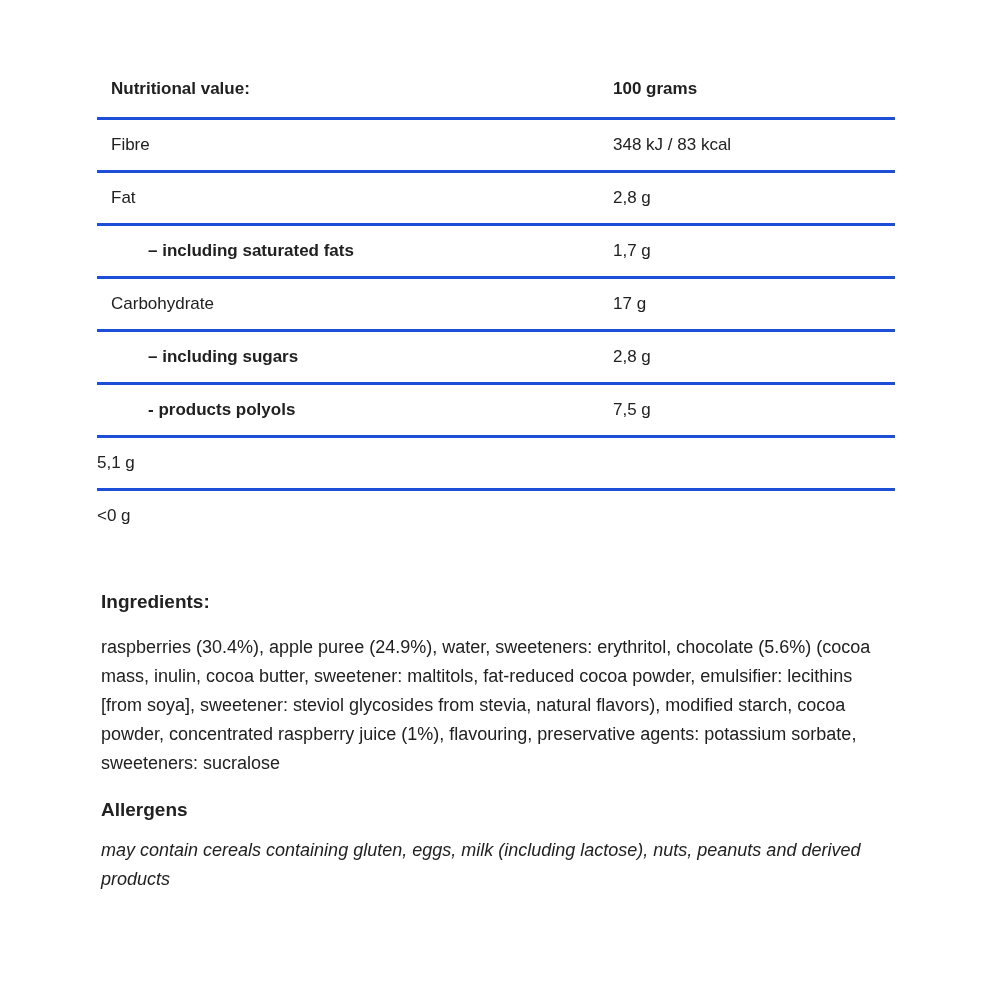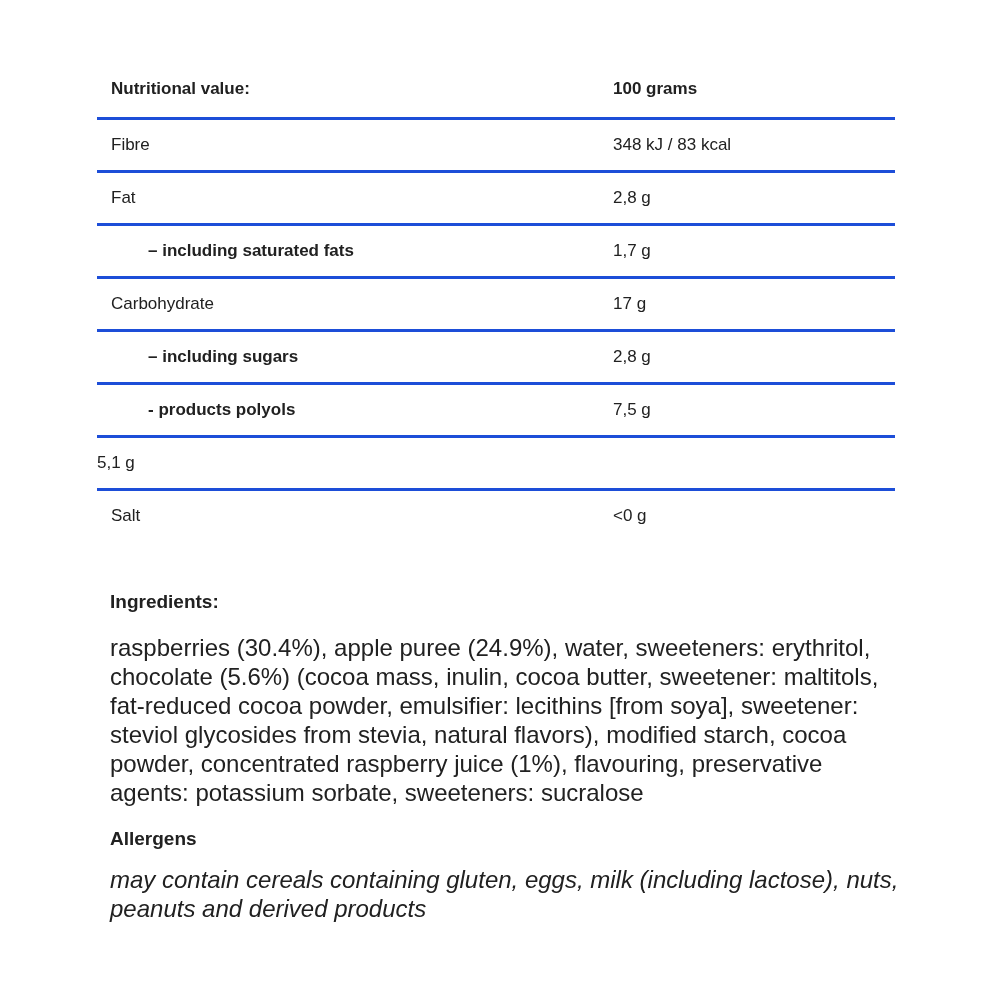--- a/index.html
+++ b/index.html
@@ -39,31 +39,31 @@
     box-sizing: border-box;
     width: 516px;
     padding-left: 14px;
     flex: none;
   }
   .nrow.sub .cell-label { padding-left: 51px; font-weight: bold; }
   .cell-value { flex: 1; }
 
   
   .sections {
-    margin-left: 13px;
+    margin-left: 4px;
     margin-top: 50px;
     width: 790px;
   }
   .section-title {
     font-size: 19px;
     font-weight: bold;
     margin: 0 0 20px 0;
   }
   .section-text {
-    font-size: 24px;
+    font-size: 18px;
     line-height: 29px;
     margin: 0;
   }
   .allergens-block { margin-top: 21px; }
   .allergens-block .section-title { margin-bottom: 0; }
   .section-text.italic {
     font-style: italic;
     margin-top: 15px;
   }
 </style>
@@ -107,21 +107,20 @@
       <div class="cell-label">- products polyols</div>
       <div class="cell-value">7,5 g</div>
     </div>
 
     <div class="nrow">
       <div class="cell-value">5,1 g</div>
     </div>
 
 
     <div class="nrow last">
-      <div class="cell-label">Salt</div>
       <div class="cell-value">&lt;0 g</div>
     </div>
   </div>
 
   <div class="sections">
     <div class="ingredients-block">
       <h2 class="section-title">Ingredients:</h2>
       <p class="section-text">raspberries (30.4%), apple puree (24.9%), water, sweeteners: erythritol, chocolate (5.6%) (cocoa mass, inulin, cocoa butter, sweetener: maltitols, fat-reduced cocoa powder, emulsifier: lecithins [from soya], sweetener: steviol glycosides from stevia, natural flavors), modified starch, cocoa powder, concentrated raspberry juice (1%), flavouring, preservative agents: potassium sorbate, sweeteners: sucralose</p>
     </div>
 

